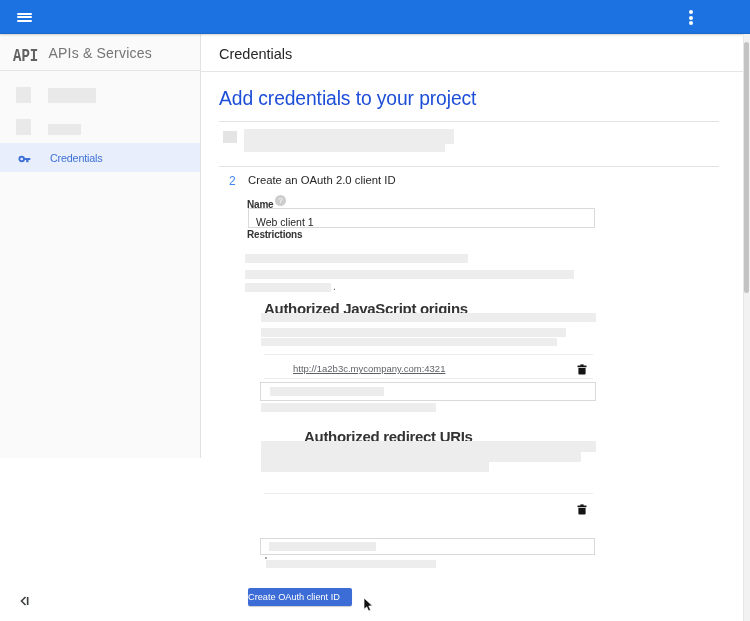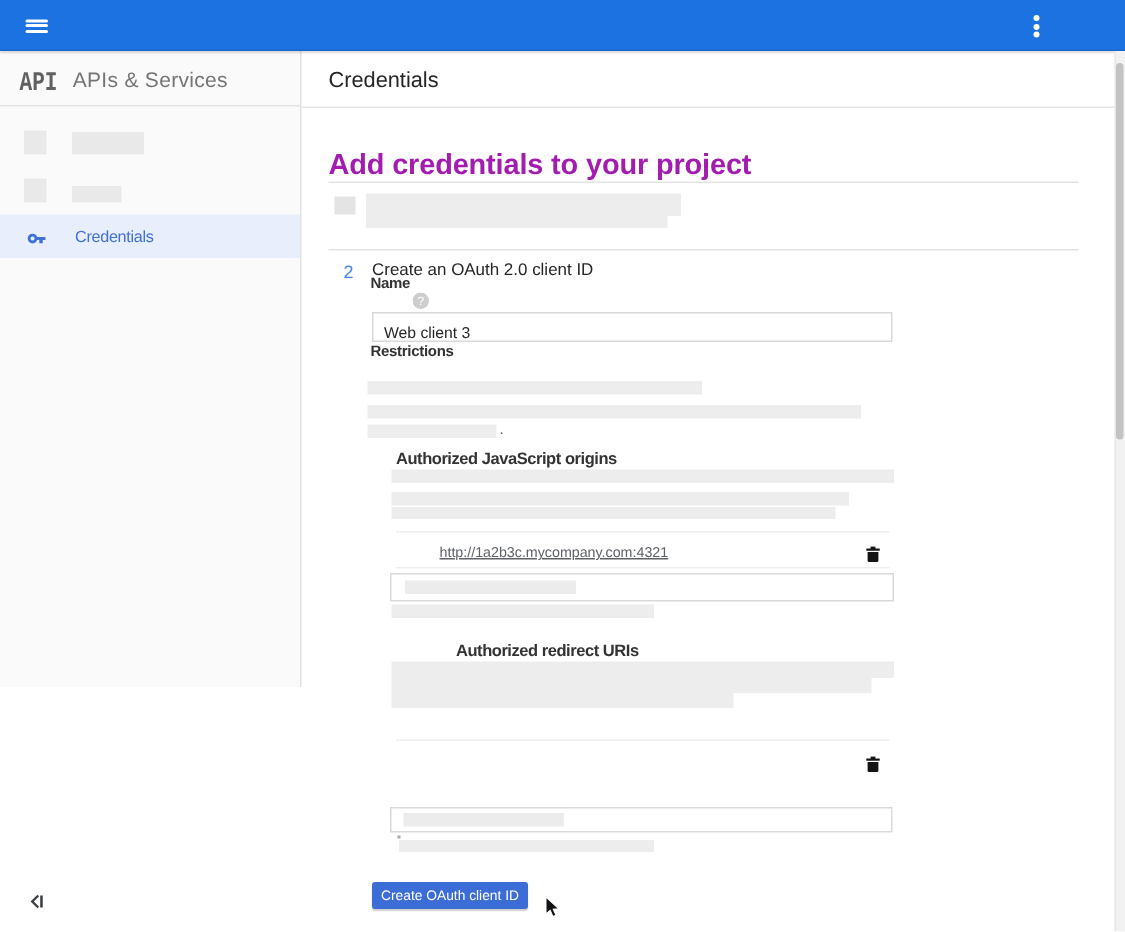--- a/index.html
+++ b/index.html
@@ -25,35 +25,35 @@
 #collapse { position:absolute; left:20px; top:562px; }
 
 
 #sbtrack { left:743px; top:34px; width:7px; height:587px; background:#f2f2f2; border-left:1px solid #e7e7e7; }
 #sbthumb { left:743.5px; top:42px; width:5.5px; height:251px; background:#c3c3c3; border-radius:2.5px; }
 
 
 #maintitle { left:219px; top:46px; font-size:14.5px; color:#262626; }
 #headline { left:201px; top:71px; width:542px; height:1px; background:#e6e6e6; }
 
-#h1 { left:219px; top:100px; font-size:19.3px; font-weight:700; color:#a21caf; letter-spacing:-0.1px; }
+#h1 { left:219px; top:88px; font-size:19.3px; font-weight:400; color:#1d4ed8; letter-spacing:-0.1px; }
 .hr { height:1px; background:#e3e3e3; }
 .gray { background:#ededed; position:absolute; }
 
 #step2num { left:229px; top:174px; font-size:12px; color:#4285f4; }
 #step2txt { left:248px; top:174px; font-size:11.3px; color:#262626;text-align:center; }
 
 .lbl { position:absolute; font-size:10px; font-weight:bold; letter-spacing:-0.2px; color:#333; }
-.lbl2 { position:absolute; font-size:11px; font-weight:bold; letter-spacing:-0.3px; color:#333; }
+.lbl2 { position:absolute; font-size:15px; font-weight:bold; letter-spacing:-0.3px; color:#333; }
 .inpt { position:absolute; background:#fff; border:1px solid #d9d9d9; }
 #nameval { position:absolute; left:256px; top:216px; font-size:10.5px; color:#262626; }
 .url { position:absolute; left:293px; font-size:9.5px; color:#5f6368;text-decoration:underline; }
 .thinline { position:absolute; background:#ededed; height:1px; }
 
-#btn { position:absolute; left:248px; top:588px; width:104px; height:18px; background:#3c6cd6; border-radius:2px; color:#fff; font-size:9.2px; text-align:center; line-height:18px; box-shadow:0 1px 1px rgba(0,0,0,0.2); }
+#btn { position:absolute; left:248px; top:588px; width:104px; height:18px; background:#3c6cd6; border-radius:2px; color:#fff; font-size:9.2px; text-align:left; line-height:18px; box-shadow:0 1px 1px rgba(0,0,0,0.2); }
 </style>
 </head>
 <body>
 <div id="page">
 
   <div class="abs" id="sidebar">
     <div id="sidehead">
       <div id="apilogo">API</div>
       <div id="apisvc">APIs &amp; Services</div>
     </div>
@@ -92,27 +92,27 @@
 
   <div class="gray" style="left:223px; top:131px; width:14px; height:12px; background:#e4e4e4;"></div>
   <div class="gray" style="left:244px; top:129px; width:210px; height:15px;"></div>
   <div class="gray" style="left:244px; top:144px; width:201px; height:8px;"></div>
 
   <div class="abs hr" style="left:219px; top:166px; width:500px;"></div>
 
   <div class="abs" id="step2num">2</div>
   <div class="abs" id="step2txt">Create an OAuth 2.0 client ID</div>
 
-  <div class="lbl" style="left:247px; top:184px;">Name</div>
+  <div class="lbl" style="left:247px; top:199px;">Name</div>
   <svg width="11" height="11" style="position:absolute; left:275px; top:195px;" viewBox="0 0 11 11">
     <circle cx="5.5" cy="5.5" r="5.5" fill="#cdcdcd"></circle>
     <text x="5.5" y="8.2" font-size="8" font-family="Liberation Sans" fill="#fff" text-anchor="middle">?</text>
   </svg>
   <div class="inpt" style="left:248px; top:208px; width:347px; height:20px;"></div>
-  <div id="nameval">Web client 3</div>
+  <div id="nameval">Web client 1</div>
 
   <div class="lbl" style="left:247px; top:229px;">Restrictions</div>
   <div class="gray" style="left:245px; top:254px; width:223px; height:9px;"></div>
   <div class="gray" style="left:245px; top:270px; width:329px; height:9px;"></div>
   <div class="gray" style="left:245px; top:283px; width:86px; height:9px;"></div>
   <div class="abs" style="left:333px; top:281px; font-size:10px; color:#555;">.</div>
 
   <div class="lbl2" style="left:264px; top:300px;">Authorized JavaScript origins</div>
   <div class="gray" style="left:261px; top:313px; width:335px; height:9px;"></div>
   <div class="gray" style="left:261px; top:328px; width:305px; height:9px;"></div>

